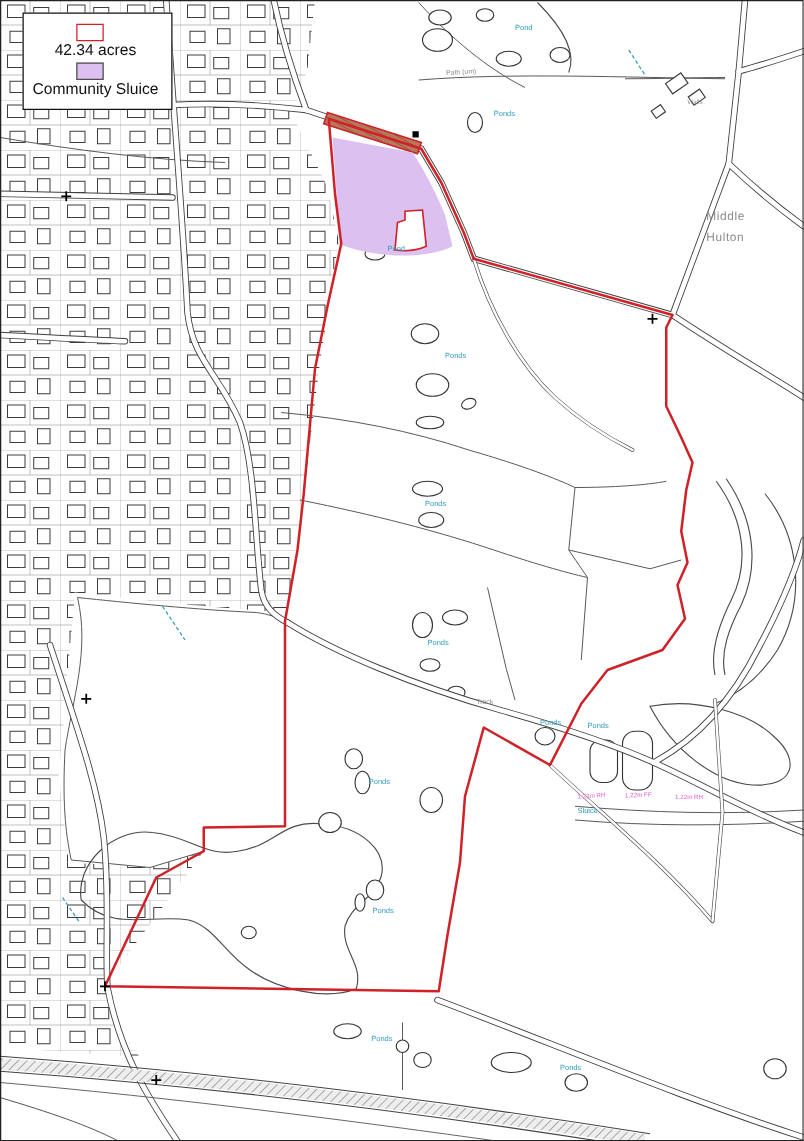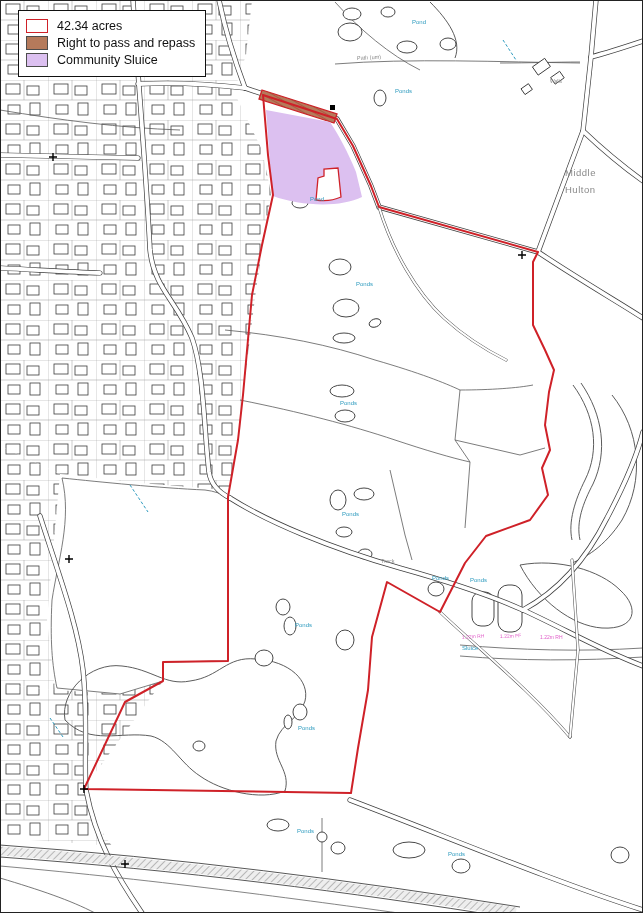--- a/index.html
+++ b/index.html
@@ -15,37 +15,33 @@
   .fieldline{fill:none;stroke:#5a5a5a;stroke-width:0.8;}
   .nature{fill:none;stroke:#4a4a4a;stroke-width:0.9;}
   .pond{fill:#ffffff;stroke:#333333;stroke-width:0.9;}
   .cross{stroke:#000;stroke-width:1.4;fill:none;}
   .lbl-water{fill:#2e9bbf;font-size:6px;}
   .lbl-gray{fill:#8a8a8a;}
   .lbl-mag{fill:#e05cc8;font-size:5px;}
   
   .legend{position:absolute;left:18px;top:10px;background:#ffffff;
           border:1.6px solid #111;padding:5px 10px 6px 7px;z-index:5;}
-  .legend-row{display:flex;align-items:center;margin:3px 0;}
+  .legend-row{display:flex;align-items:center;margin:3px 0;flex-direction:column;}
   .legend-swatch{width:22px;height:14px;margin-right:9px;flex:0 0 auto;
           border:1px solid #4d4d4d;box-sizing:border-box;}
   .legend-swatch.s0{border:1.6px solid #cf2128;}
   .legend-label{font-size:12.5px;color:#111;white-space:nowrap;}
 </style>
 </head>
 <body>
 
 <div class="legend">
   <div class="legend-row">
     <span class="legend-swatch s0" style="background:#ffffff;"></span>
     <span class="legend-label">42.34 acres</span>
-  </div>
-  <div class="legend-row">
-    <span class="legend-swatch" style="background:#b57a5b;"></span>
-    <span class="legend-label">Right to pass and repass</span>
   </div>
   <div class="legend-row">
     <span class="legend-swatch" style="background:#dcc0f0;"></span>
     <span class="legend-label">Community Sluice</span>
   </div>
 </div>
 
 <svg class="frame" viewBox="0 0 643 913">
   <defs>
     <pattern id="urban" width="48" height="40" patternUnits="userSpaceOnUse">

